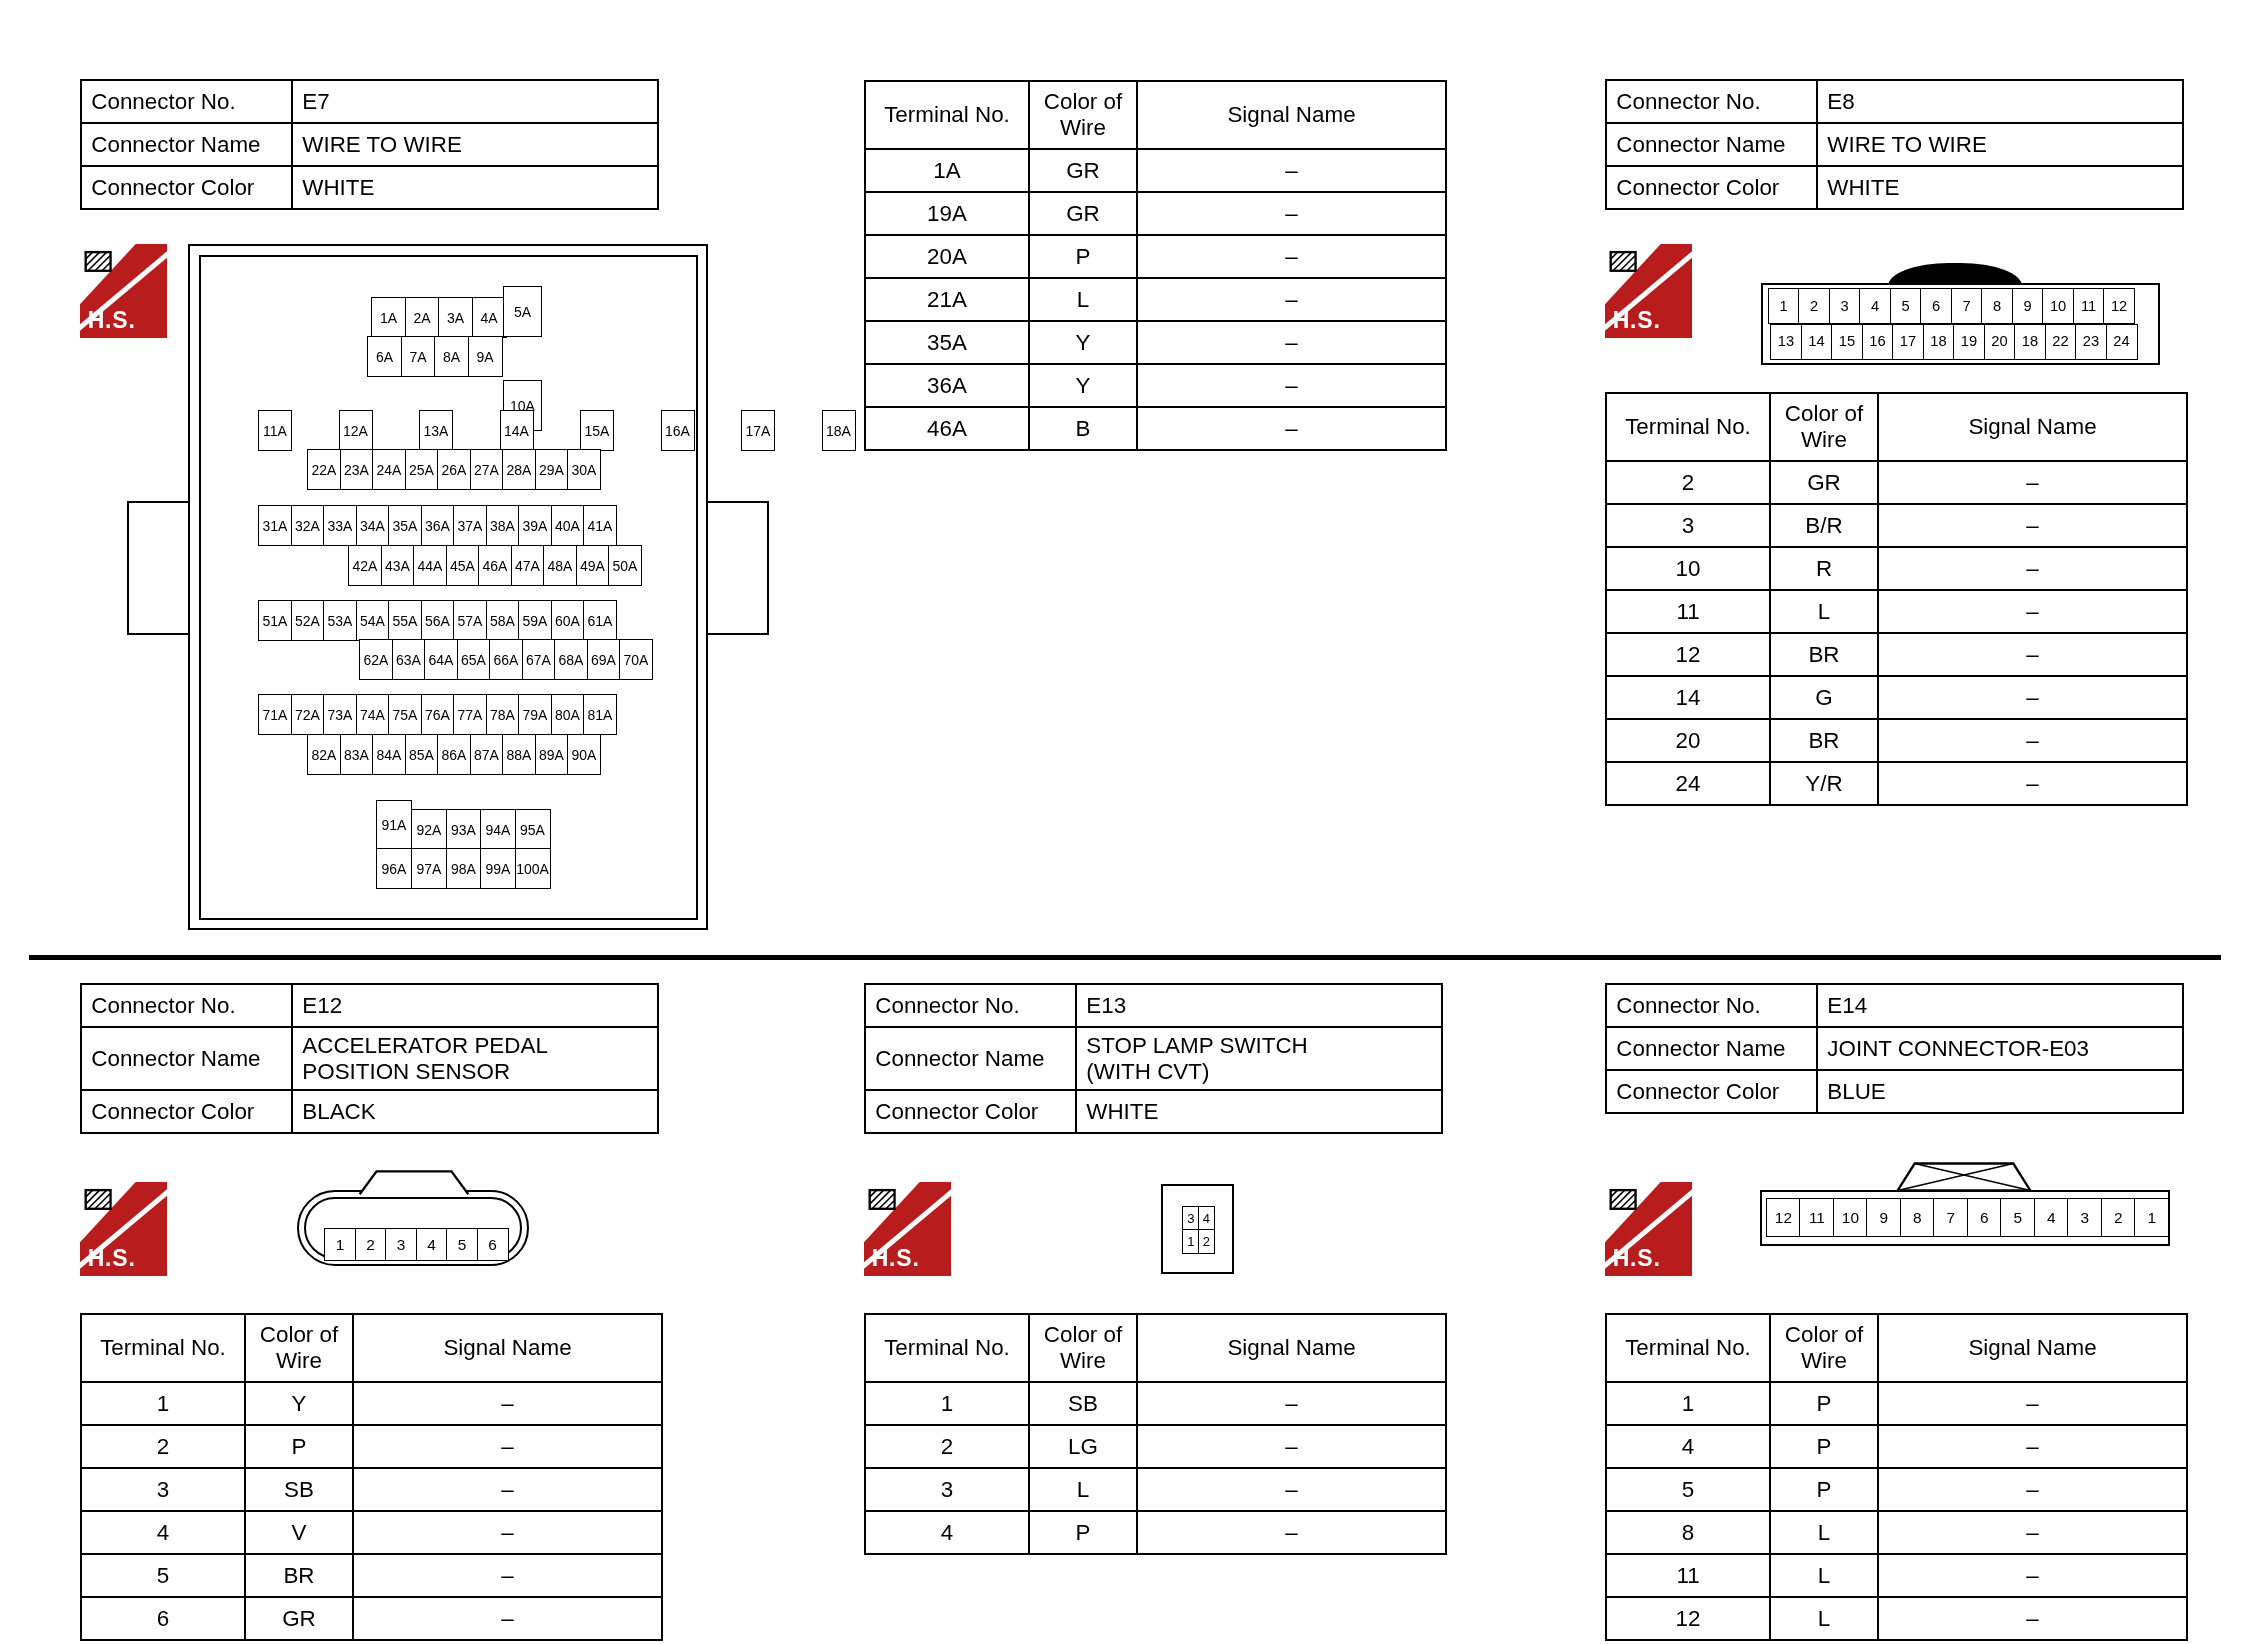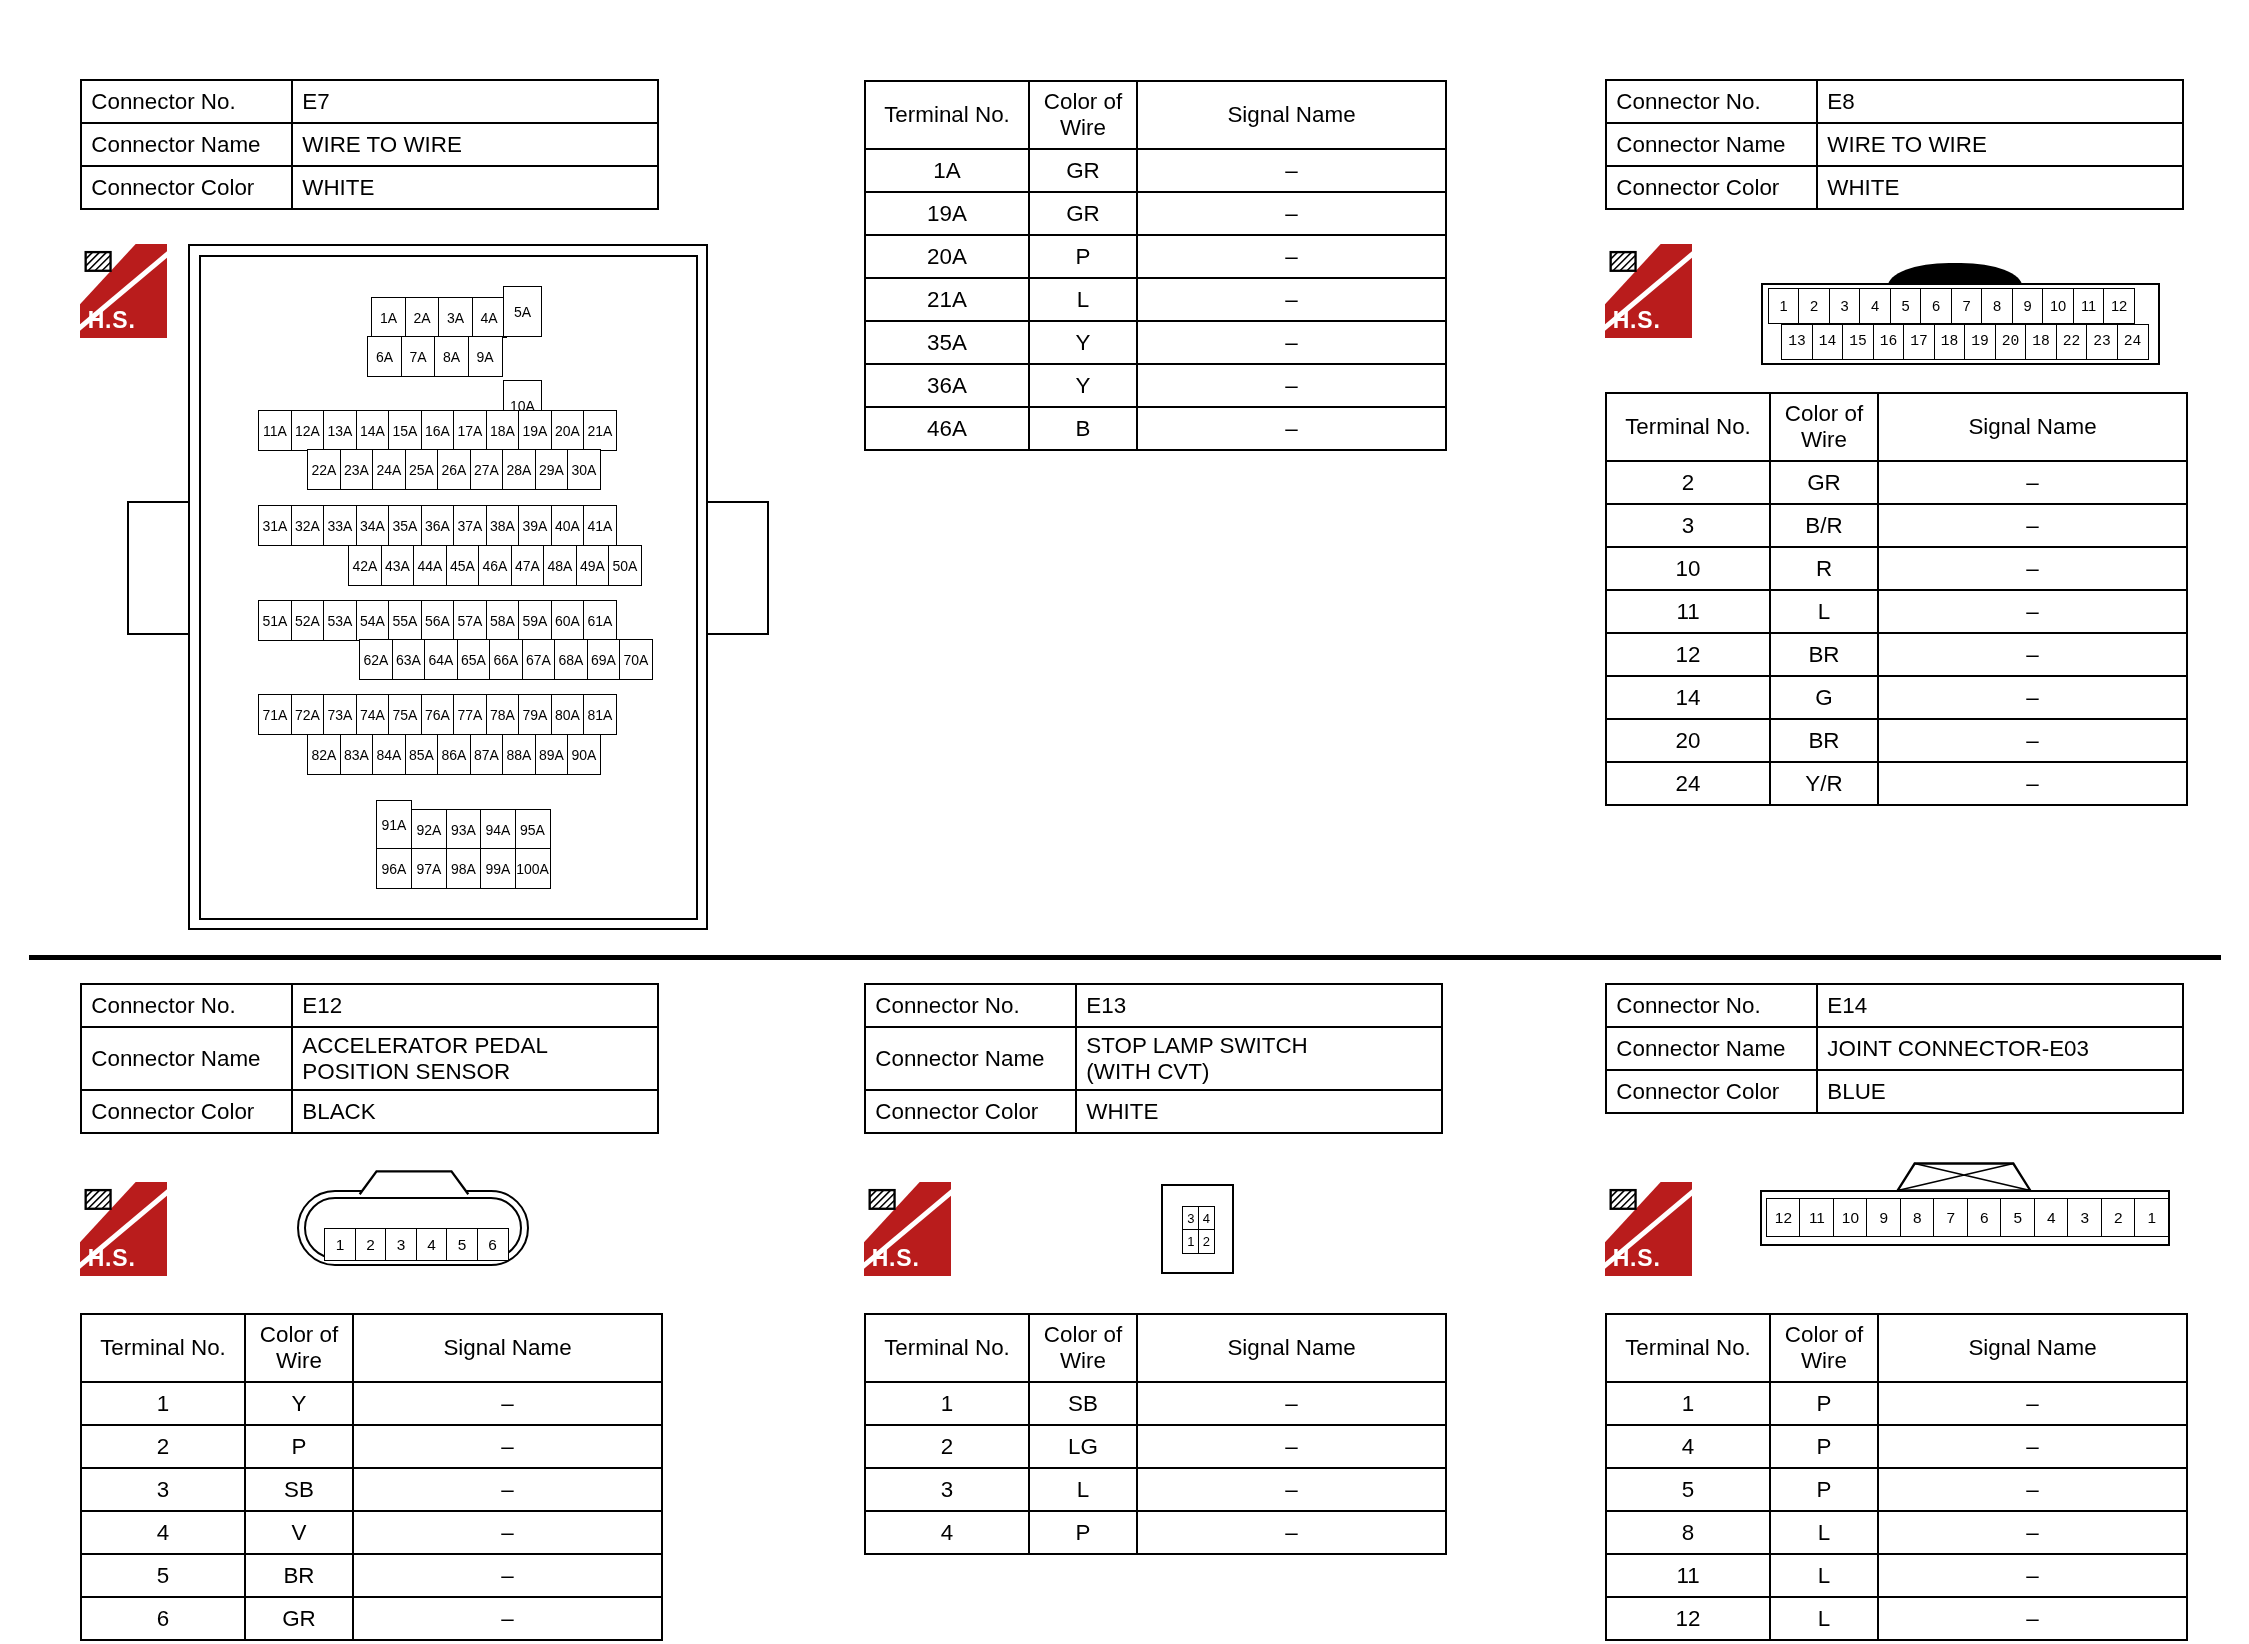--- a/index.html
+++ b/index.html
@@ -108,21 +108,21 @@
     <span class="pin pin-abs big5" style="left:313px; top:40px;">5A</span>
     <div class="pin-row" style="left:177px; top:90px;">
 
     <span class="pin w45">6A</span>
         <span class="pin w45">7A</span>
         <span class="pin w45">8A</span>
         <span class="pin w45">9A</span>
       </div>
     <span class="pin pin-abs big5" style="left:313px; top:90px;margin-top:44px;">10A</span>
 
-    <div class="pin-row" style="left:68px; top:164px;">
+    <div class="pin-row" style="left:68px; top:164px;gap:48px;">
 
     <span class="pin w44">11A</span>
         <span class="pin w44">12A</span>
         <span class="pin w44">13A</span>
         <span class="pin w44">14A</span>
         <span class="pin w44">15A</span>
         <span class="pin w44">16A</span>
         <span class="pin w44">17A</span>
         <span class="pin w44">18A</span>
         <span class="pin w44">19A</span>
@@ -343,21 +343,21 @@
         <span class="pin w42h47">4</span>
         <span class="pin w42h47">5</span>
         <span class="pin w42h47">6</span>
         <span class="pin w42h47">7</span>
         <span class="pin w42h47">8</span>
         <span class="pin w42h47">9</span>
         <span class="pin w42h47">10</span>
         <span class="pin w42h47">11</span>
         <span class="pin w42h47">12</span>
       </div>
-    <div class="pin-row" style="left:18px; top:39px;font-family:Liberation Mono, monospace;">
+    <div class="pin-row" style="left:7px; top:39px;">
 
     <span class="pin w42h47">13</span>
         <span class="pin w42h47">14</span>
         <span class="pin w42h47">15</span>
         <span class="pin w42h47">16</span>
         <span class="pin w42h47">17</span>
         <span class="pin w42h47">18</span>
         <span class="pin w42h47">19</span>
         <span class="pin w42h47">20</span>
         <span class="pin w42h47">18</span>

